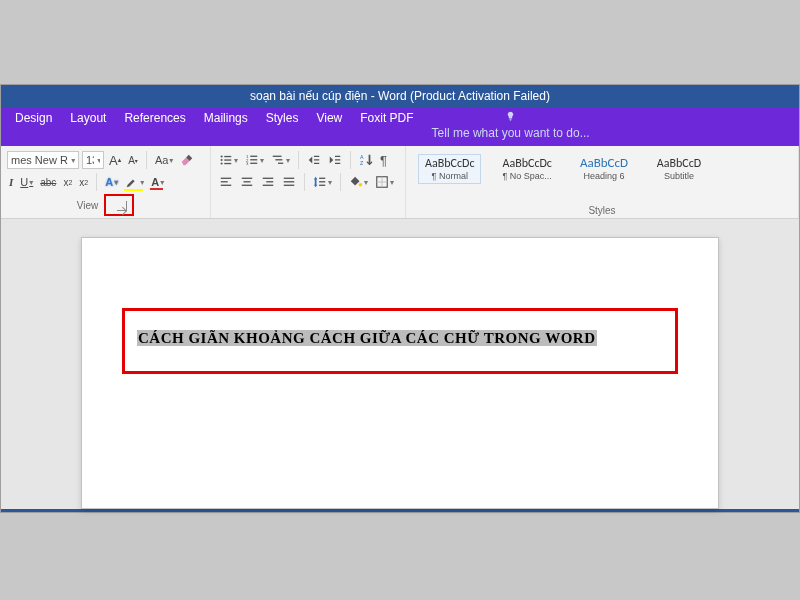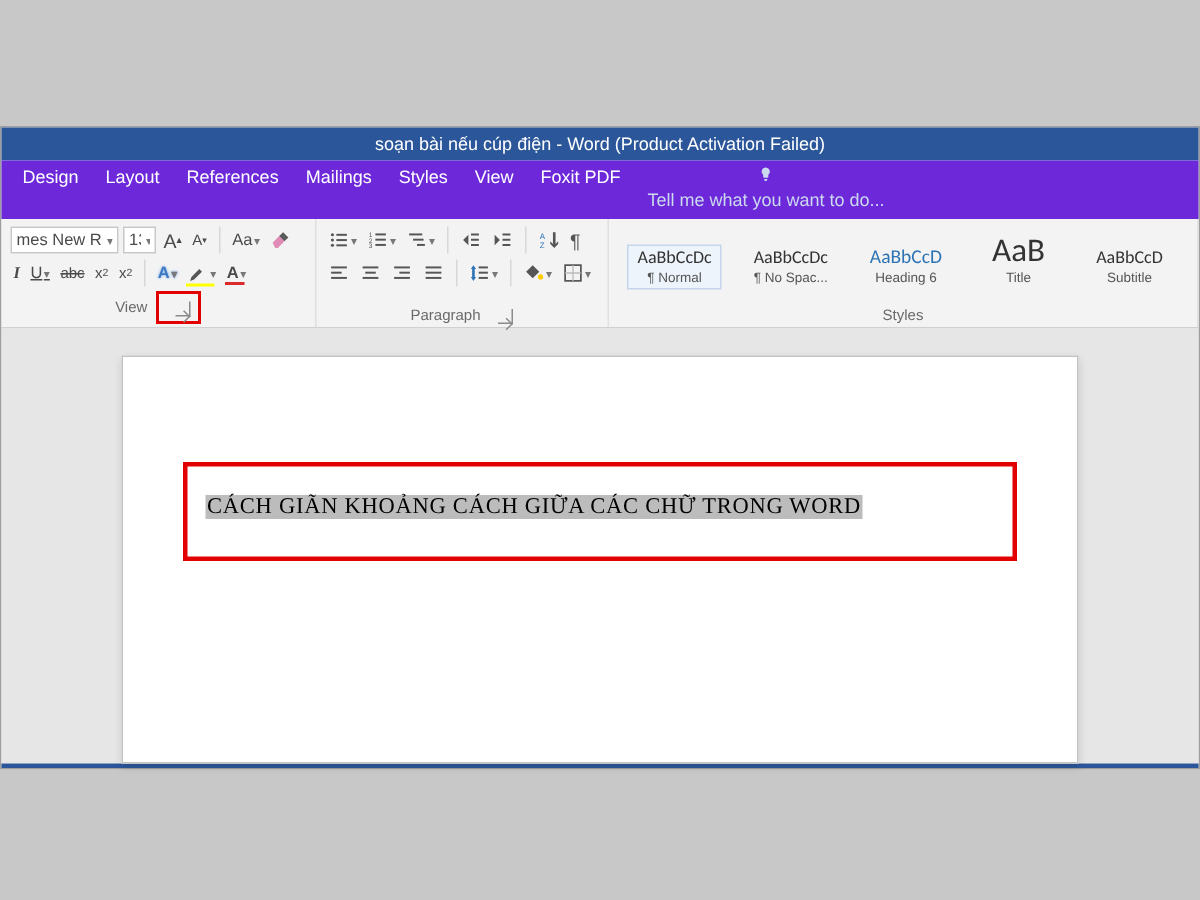--- a/index.html
+++ b/index.html
@@ -34,21 +34,21 @@
   .launcher { width:10px; height:10px; border:1px solid #8a8a8a; border-top:none; border-left:none; position:relative; }
   .launcher::after { content:""; position:absolute; right:-1px; bottom:-1px; width:5px; height:5px; border-right:1px solid #8a8a8a; border-bottom:1px solid #8a8a8a; transform:rotate(-45deg); transform-origin:bottom right;}
   .launcher-wrap { display:inline-flex; align-items:flex-end; justify-content:flex-end; width:12px; height:12px; margin-left:4px;}
   .red-box { border: 2px solid #e30000; padding: 3px 5px; display:inline-flex; }
   .styles { display:flex; align-items:flex-end; gap:14px; padding: 3px 6px 0 6px; }
   .style-item { border:1px solid transparent; padding:2px 6px; text-align:center; min-width:60px; }
   .style-item.sel { border-color:#c5d5ea; background:#eef4fb; }
   .style-prev { font-family:"Calibri","Segoe UI",sans-serif; color:#333; line-height:1; }
   .style-prev.blue { color:#2e74b5; }
   .style-name { font-size:9px; color:#555; margin-top:2px; white-space:nowrap; }
-  .doc-area { background:#e6e6e6; padding: 18px 80px 0 80px; height: 290px; }
+  .doc-area { background:#e6e6e6; padding: 18px 80px 0 80px; height: 290px; font-weight: bold; }
   .page { background:#fff; border:1px solid #c2c2c2; box-shadow: 0 2px 6px rgba(0,0,0,.15); height:100%; position:relative; padding: 70px 40px 0 40px; }
   .hl-callout { border: 3px solid #e30000; padding: 18px 12px 24px 12px; display:inline-block; width:100%; }
   .doc-text { font-family: "Times New Roman", serif; font-size: 15px; letter-spacing: .5px; color:#000; background:#bcbcbc; display:inline; padding:0 1px;}
   .bottom-bar { height:3px; background:#2b579a; }
   svg { display:block; }
   .svg-btn { width:14px; height:14px; }
 </style>
 </head>
 <body>
 
@@ -239,47 +239,37 @@
             <span class="btn">
                 <svg class="svg-btn" viewBox="0 0 16 16">
                   <rect x="2" y="2" width="12" height="12" fill="none" stroke="#555" stroke-width="1.3"></rect>
                   <line x1="2" y1="8" x2="14" y2="8" stroke="#bbb"></line>
                   <line x1="8" y1="2" x2="8" y2="14" stroke="#bbb"></line>
                 </svg>
                 <span class="drop">▾</span>
               </span>
           </div>
         </div>
-        <div class="label">
-          <span>Paragraph</span>
-          <span class="launcher-wrap">
-              <span class="launcher"></span>
-            </span>
-        </div>
       </div>
 
       <div class="group" style="flex:1">
         <div class="styles">
             <div class="style-item sel">
               <div class="style-prev" style="font-size: 12px;">AaBbCcDc</div>
               <div class="style-name">¶ Normal</div>
             </div>
             <div class="style-item">
               <div class="style-prev" style="font-size: 12px;">AaBbCcDc</div>
               <div class="style-name">¶ No Spac...</div>
             </div>
             <div class="style-item">
               <div class="style-prev blue" style="font-size: 13px;">AaBbCcD</div>
               <div class="style-name">Heading 6</div>
             </div>
             <div class="style-item">
-              <div class="style-prev" style="font-size: 22px;">AaB</div>
-              <div class="style-name">Title</div>
-            </div>
-            <div class="style-item">
               <div class="style-prev" style="font-size: 12px;">AaBbCcD</div>
               <div class="style-name">Subtitle</div>
             </div>
           </div>
         <div class="label">
           <span>Styles</span>
         </div>
       </div>
 
     </div>

